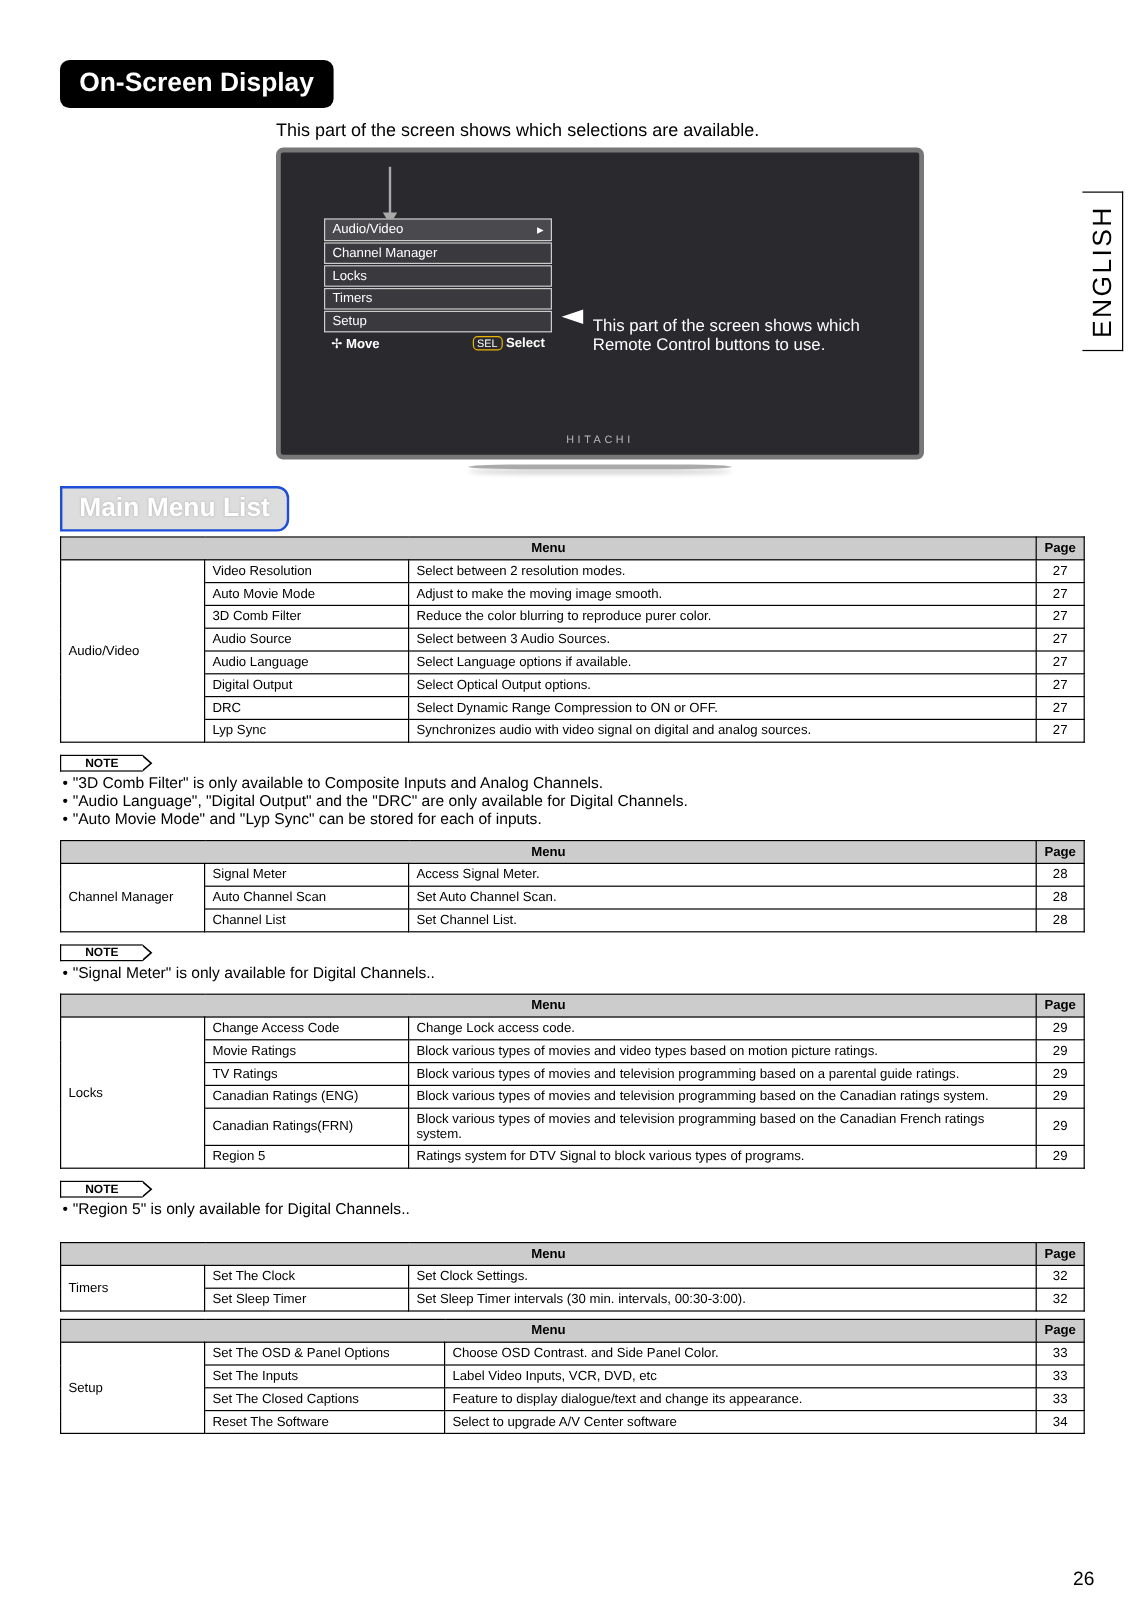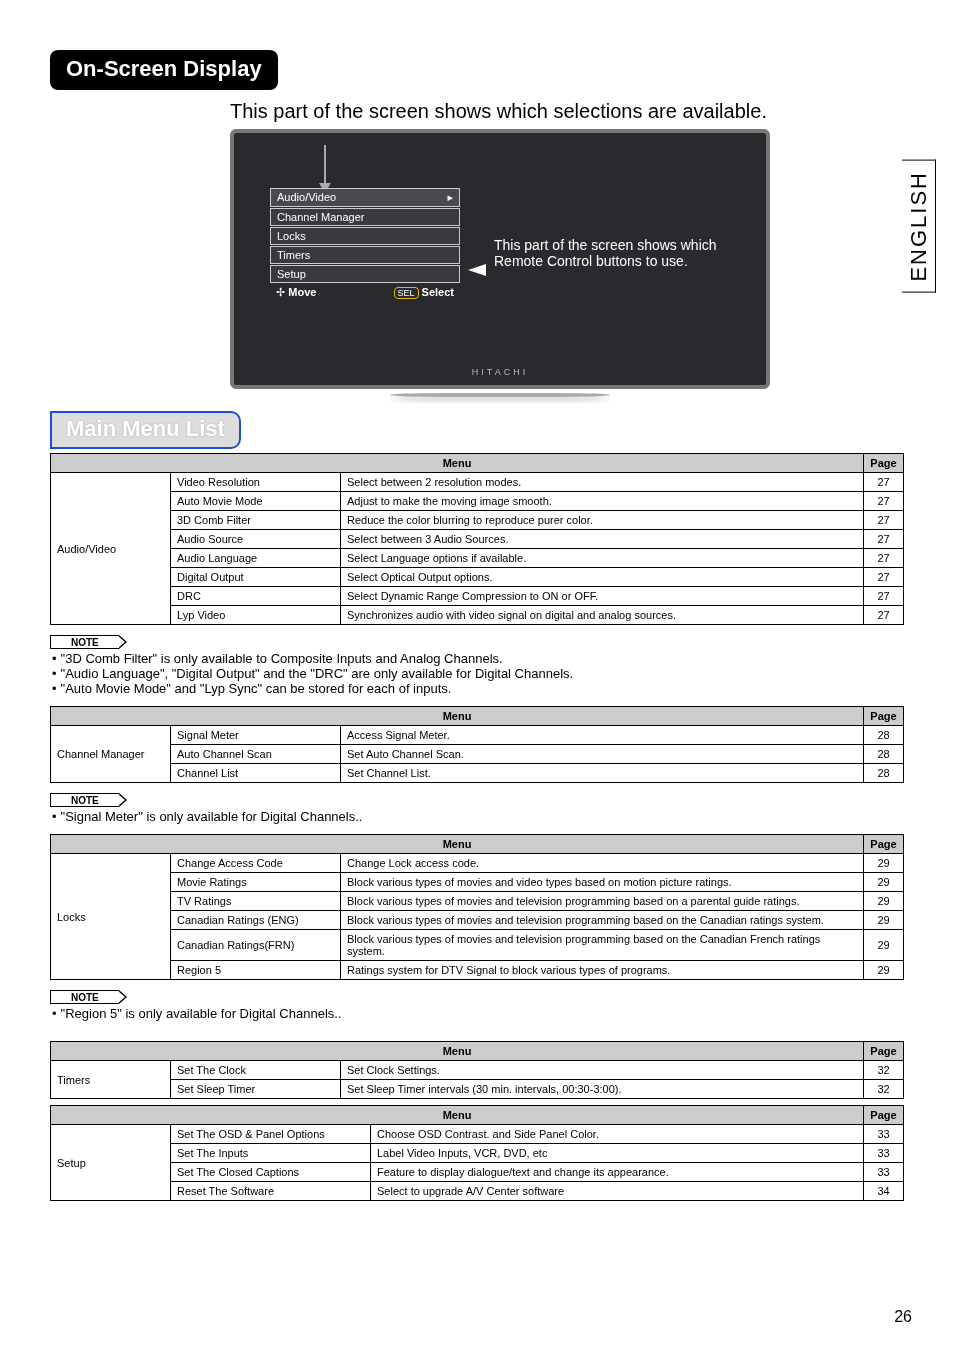--- a/index.html
+++ b/index.html
@@ -37,21 +37,21 @@
     background: #000;
     color: #fff;
     font-weight: bold;
     font-size: 22px;
     padding: 6px 16px 8px 16px;
     border-radius: 8px;
     margin-bottom: 10px;
   }
   .intro-block {
     margin-left: 180px;
-    font-size: 20px;
+    font-size: 15px;
     margin-bottom: 6px;
   }
   .tv-mock {
     margin-left: 180px;
     width: 540px;
     height: 260px;
     background: #2a2a2e;
     border: 4px solid #777;
     border-radius: 6px;
     position: relative;
@@ -85,21 +85,21 @@
     margin-bottom: 1px;
     background: #3a3a3e;
     font-size: 11px;
     display: flex;
     justify-content: space-between;
   }
   .mrow.hi { background: #4a4a4e; }
   .tv-caption {
     position: absolute;
     left: 260px;
-    top: 104px;
+    top: 136px;
     width: 240px;
     font-size: 14px;
     color: #fff;
   }
   .call-arrow-left {
     position: absolute;
     left: 234px; top: 131px;
     width: 0; height: 0;
     border-top: 6px solid transparent;
     border-bottom: 6px solid transparent;
@@ -287,21 +287,21 @@
         <td class="row-opt">Digital Output</td>
         <td>Select Optical Output options.</td>
         <td class="pg">27</td>
       </tr>
   <tr>
         <td class="row-opt">DRC</td>
         <td>Select Dynamic Range Compression to ON or OFF.</td>
         <td class="pg">27</td>
       </tr>
   <tr>
-        <td class="row-opt">Lyp Video</td>
+        <td class="row-opt">Lyp Sync</td>
         <td>Synchronizes audio with video signal on digital and analog sources.</td>
         <td class="pg">27</td>
       </tr>
 </tbody>
   </table>
 
 <div class="note-label">NOTE</div>
 <div class="note-list">
   <div><span class="bul">•</span><span>"3D Comb Filter" is only available to Composite Inputs and Analog Channels.</span></div>
   <div><span class="bul">•</span><span>"Audio Language", "Digital Output" and the "DRC" are only available for Digital Channels.</span></div>

